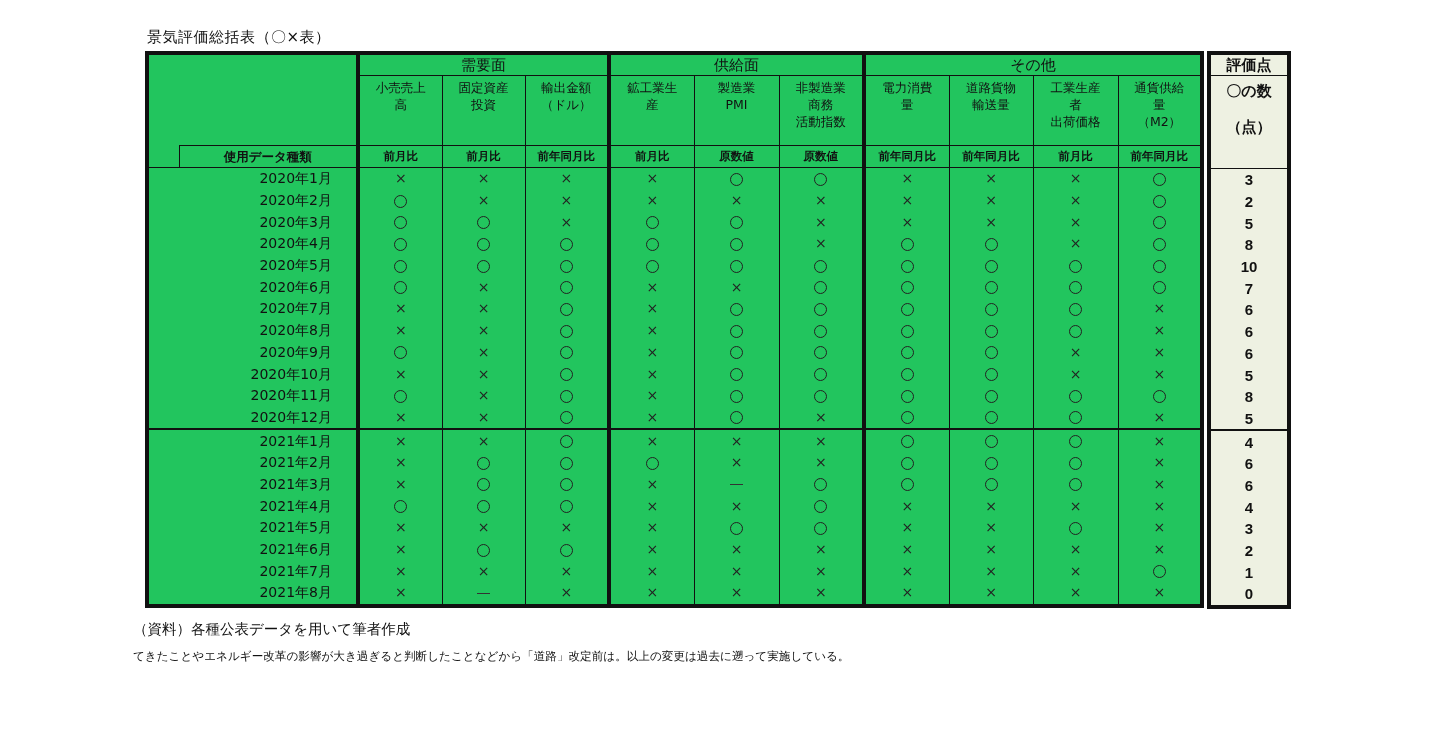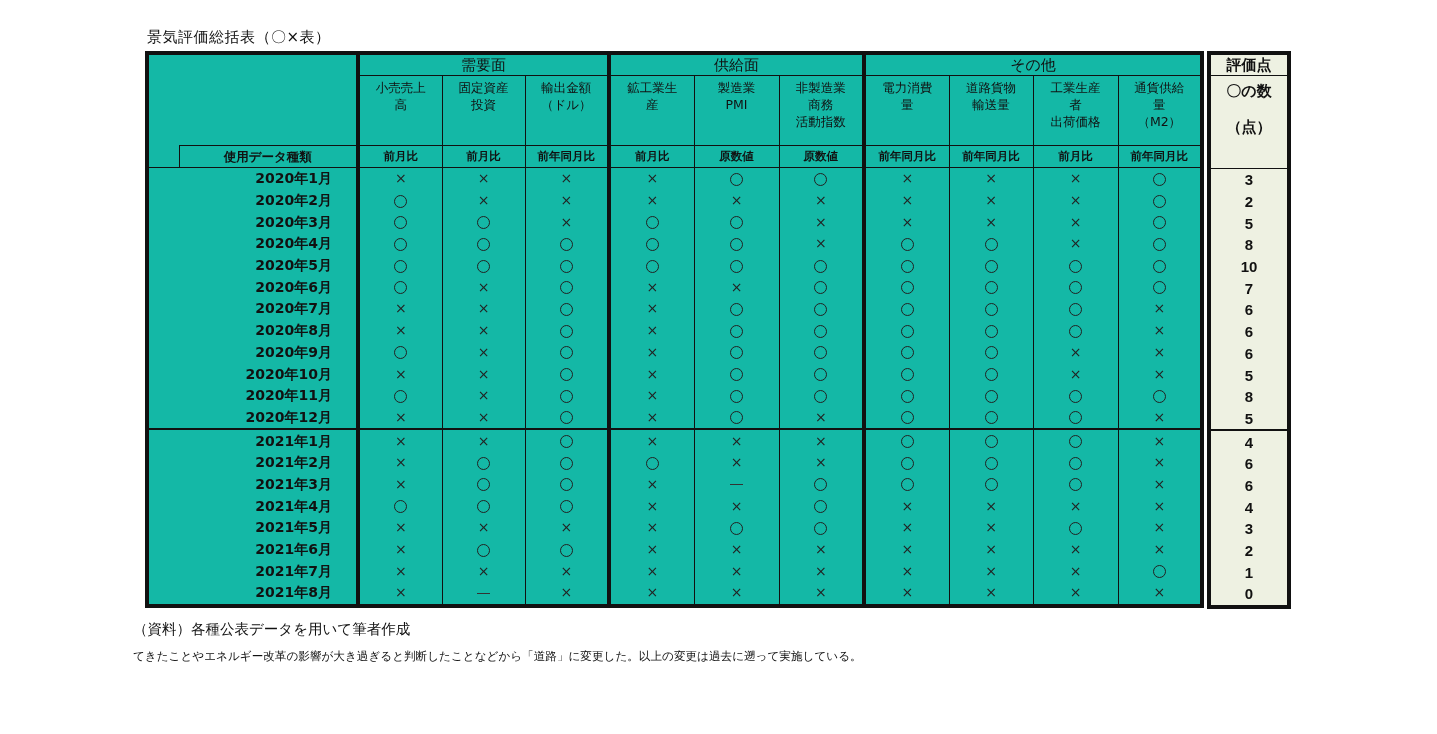--- a/index.html
+++ b/index.html
@@ -1,27 +1,27 @@
 <!DOCTYPE html>
 <html><head>
 <meta charset="utf-8">
 <style>
   html, body { margin: 0; padding: 0; background: #ffffff; }
   body { width: 1437px; height: 734px; position: relative; overflow: hidden;
          font-family: "DejaVu Sans", "Liberation Sans", sans-serif; color: #111; }
   .title { position: absolute; left: 147px; top: 28px; font-size: 15px; letter-spacing: 0.5px; }
   .main-table { position: absolute; left: 145px; top: 51px; border-collapse: collapse;
-                background: #14b8a6; table-layout: fixed; }
+                background: #22c55e; table-layout: fixed; }
   .main-table td { border: 1px solid #111; padding: 0; text-align: center; vertical-align: middle;
                    font-size: 13px; line-height: 15px; }
   .main-table .group { font-size: 15px; height: 20px; }
   .main-table .colname { height: 66px; vertical-align: top; padding-top: 3px; font-size: 12.5px; line-height: 17px; }
   .main-table .unit { height: 21px; font-size: 11.5px; font-weight: bold; }
   .main-table tr.data td { height: 21.7px; border-top: none; border-bottom: none; font-size: 14px; }
-  .main-table tr.data td.label { text-align: right; padding-right: 24px; font-weight: bold; font-size: 14px; }
+  .main-table tr.data td.label { text-align: right; padding-right: 24px; font-weight: normal; font-size: 14px; }
   .main-table tr.yr-start td { border-top: 2px solid #111; }
   .main-table tr.first-data td { border-top: 1px solid #111; }
   .thickL { border-left: 4px solid #111 !important; }
   .thickR { border-right: 4px solid #111 !important; }
   .thickT { border-top: 4px solid #111 !important; }
   .thickB { border-bottom: 4px solid #111 !important; }
   .labelhdr-top { border-bottom: none !important; }
   .labelhdr-bot-left { border-top: none !important; border-right: none !important; }
   .labelhdr-bot { border-top: 1px solid #111 !important; font-size: 12.5px !important; font-weight: bold; }
   .score-table { position: absolute; left: 1207px; top: 51px; border-collapse: collapse;
@@ -440,14 +440,14 @@
         <td class="thickL thickR">1</td>
       </tr>
       <tr class="sdata">
         <td class="thickL thickR thickB">0</td>
       </tr>
     </tbody>
 </table>
 
 <div class="source">（資料）各種公表データを用いて筆者作成</div>
 <div class="note">
-  <div>てきたことやエネルギー改革の影響が大き過ぎると判断したことなどから「道路」に変更した。以上の変更は過去に遡って実施している。</div>
+  <div>てきたことやエネルギー改革の影響が大き過ぎると判断したことなどから「道路」改定前は。以上の変更は過去に遡って実施している。</div>
 </div>
 
 </body></html>

